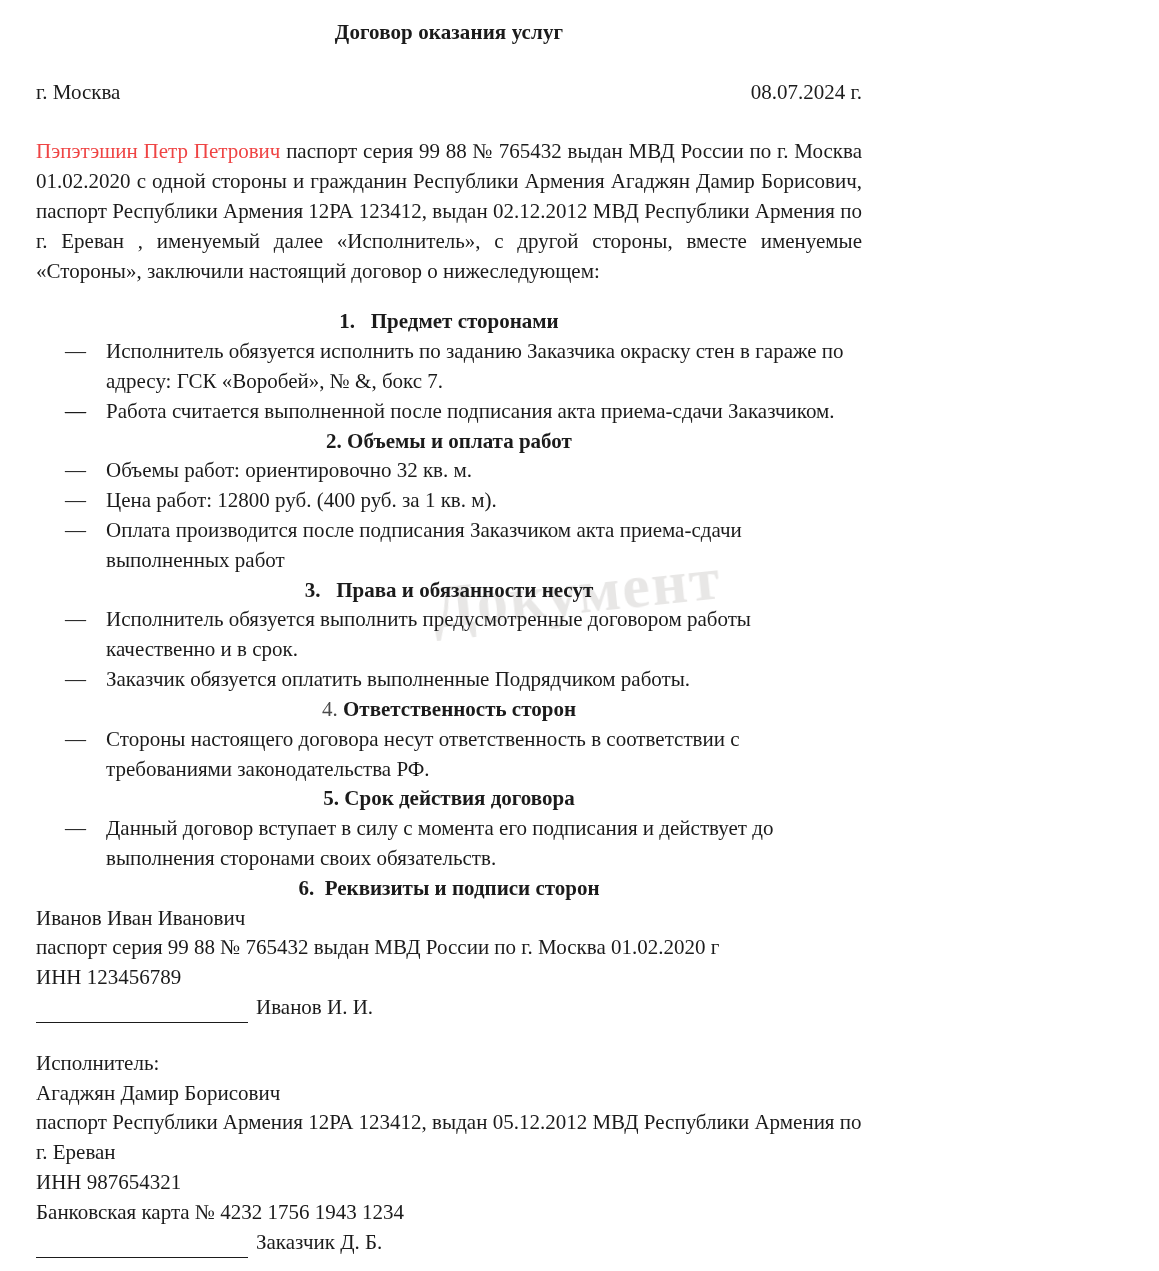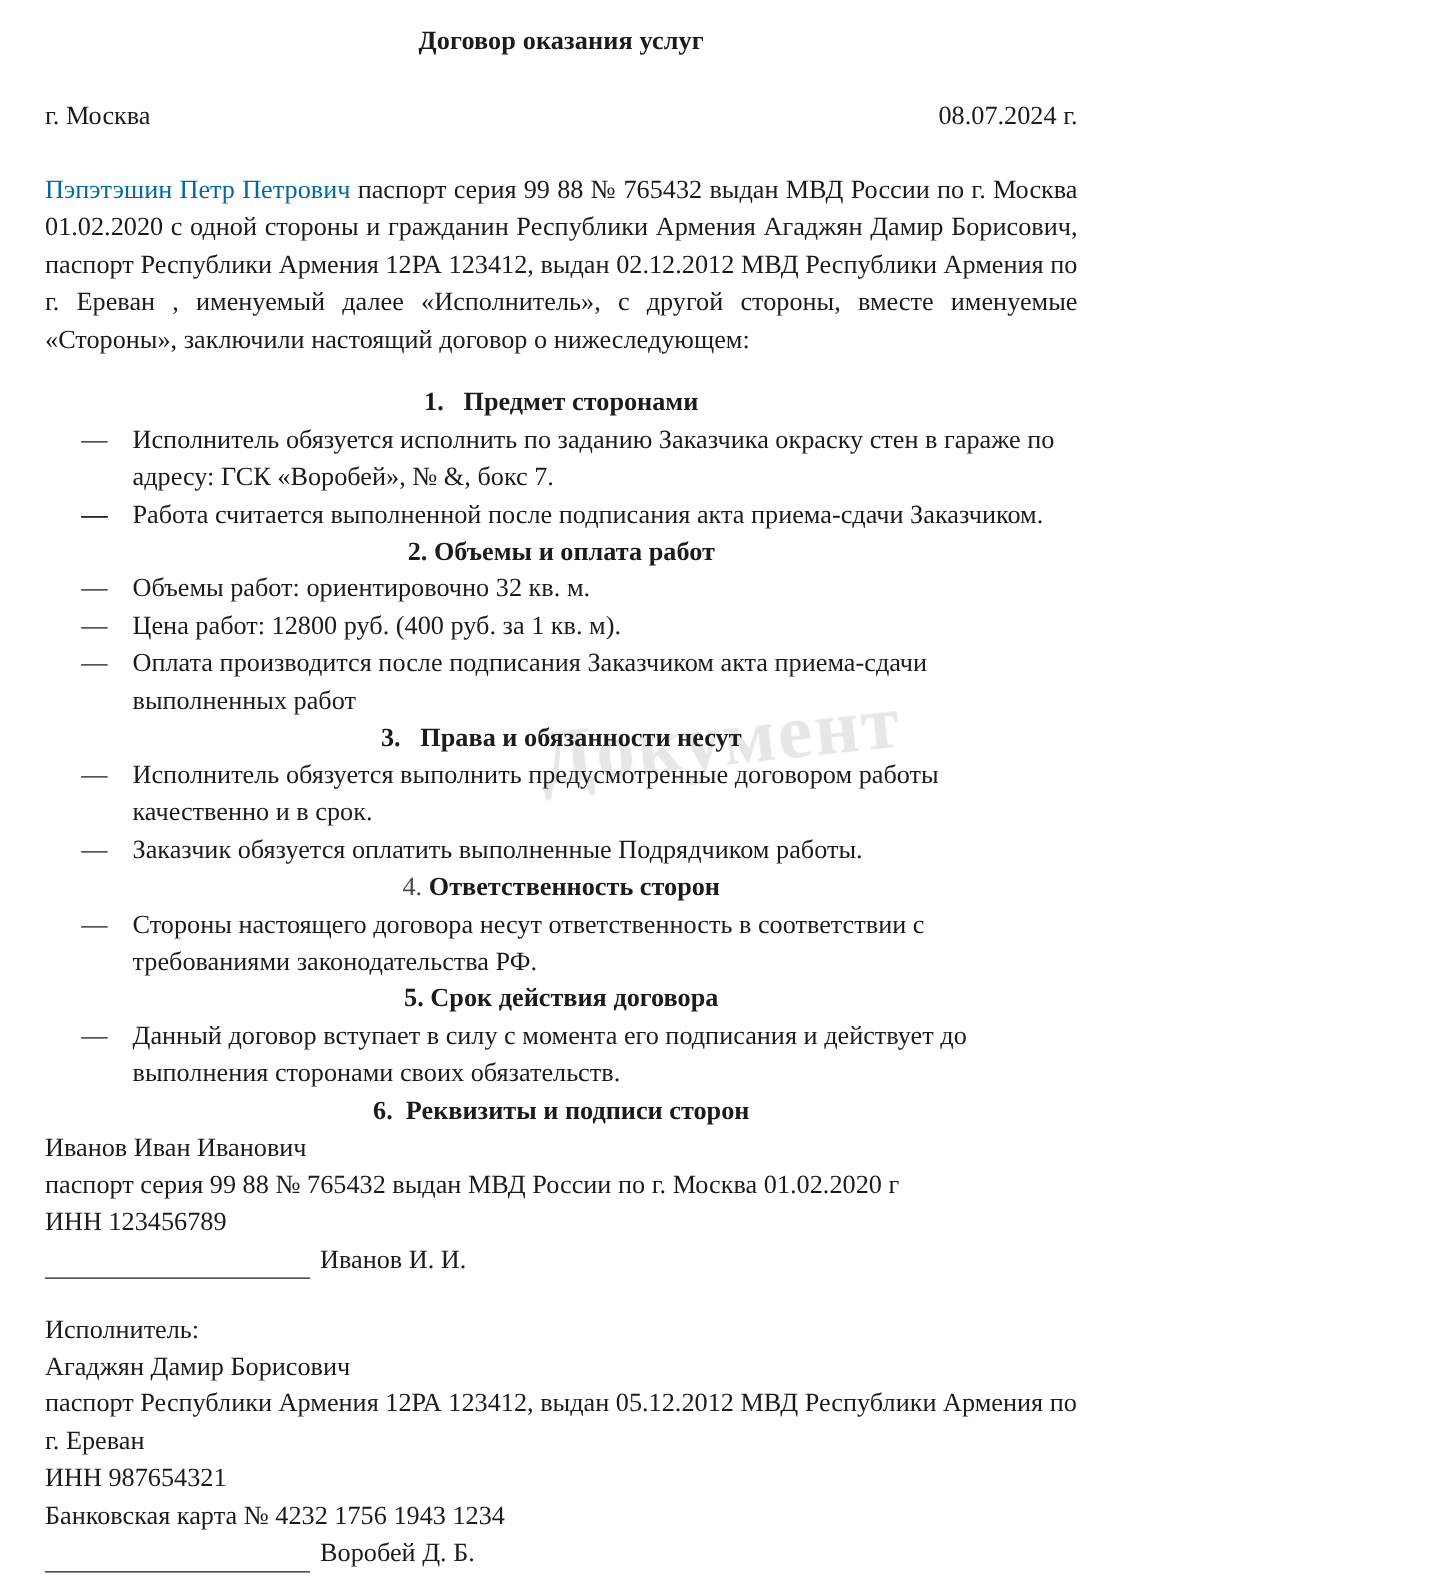--- a/index.html
+++ b/index.html
@@ -71,21 +71,21 @@
   .place-date .date { text-align: center; }
 
   
   .intro {
     margin-top: 32px;
     font-size: 21px;
     line-height: 1.42;
     text-align: justify;
     text-justify: inter-word;
   }
-  .intro .faded { color: #0369a1; }
+  .intro .faded { color: #ef4444; }
 
   
   .section-heading {
     text-align: center;
     font-weight: 700;
     font-size: 21px;
     line-height: 1.42;
     margin: 0;
     white-space: pre;
   }
@@ -195,18 +195,18 @@
           <span>Иванов И. И.</span>
         </div>
         <div class="req-gap"></div>
         <div class="req-block line">Исполнитель:</div>
         <div class="req-block line">Агаджян Дамир Борисович</div>
         <div class="req-block line">паспорт Республики Армения 12РА 123412, выдан 05.12.2012 МВД Республики Армения по г. Ереван</div>
         <div class="req-block line">ИНН 987654321</div>
         <div class="req-block line">Банковская карта № 4232 1756 1943 1234</div>
         <div class="sign-row">
           <span class="sign-rule"></span>
-          <span>Воробей Д. Б.</span>
+          <span>Заказчик Д. Б.</span>
         </div>
       </div>
 
   </div>
 </div>
 
 </body></html>

